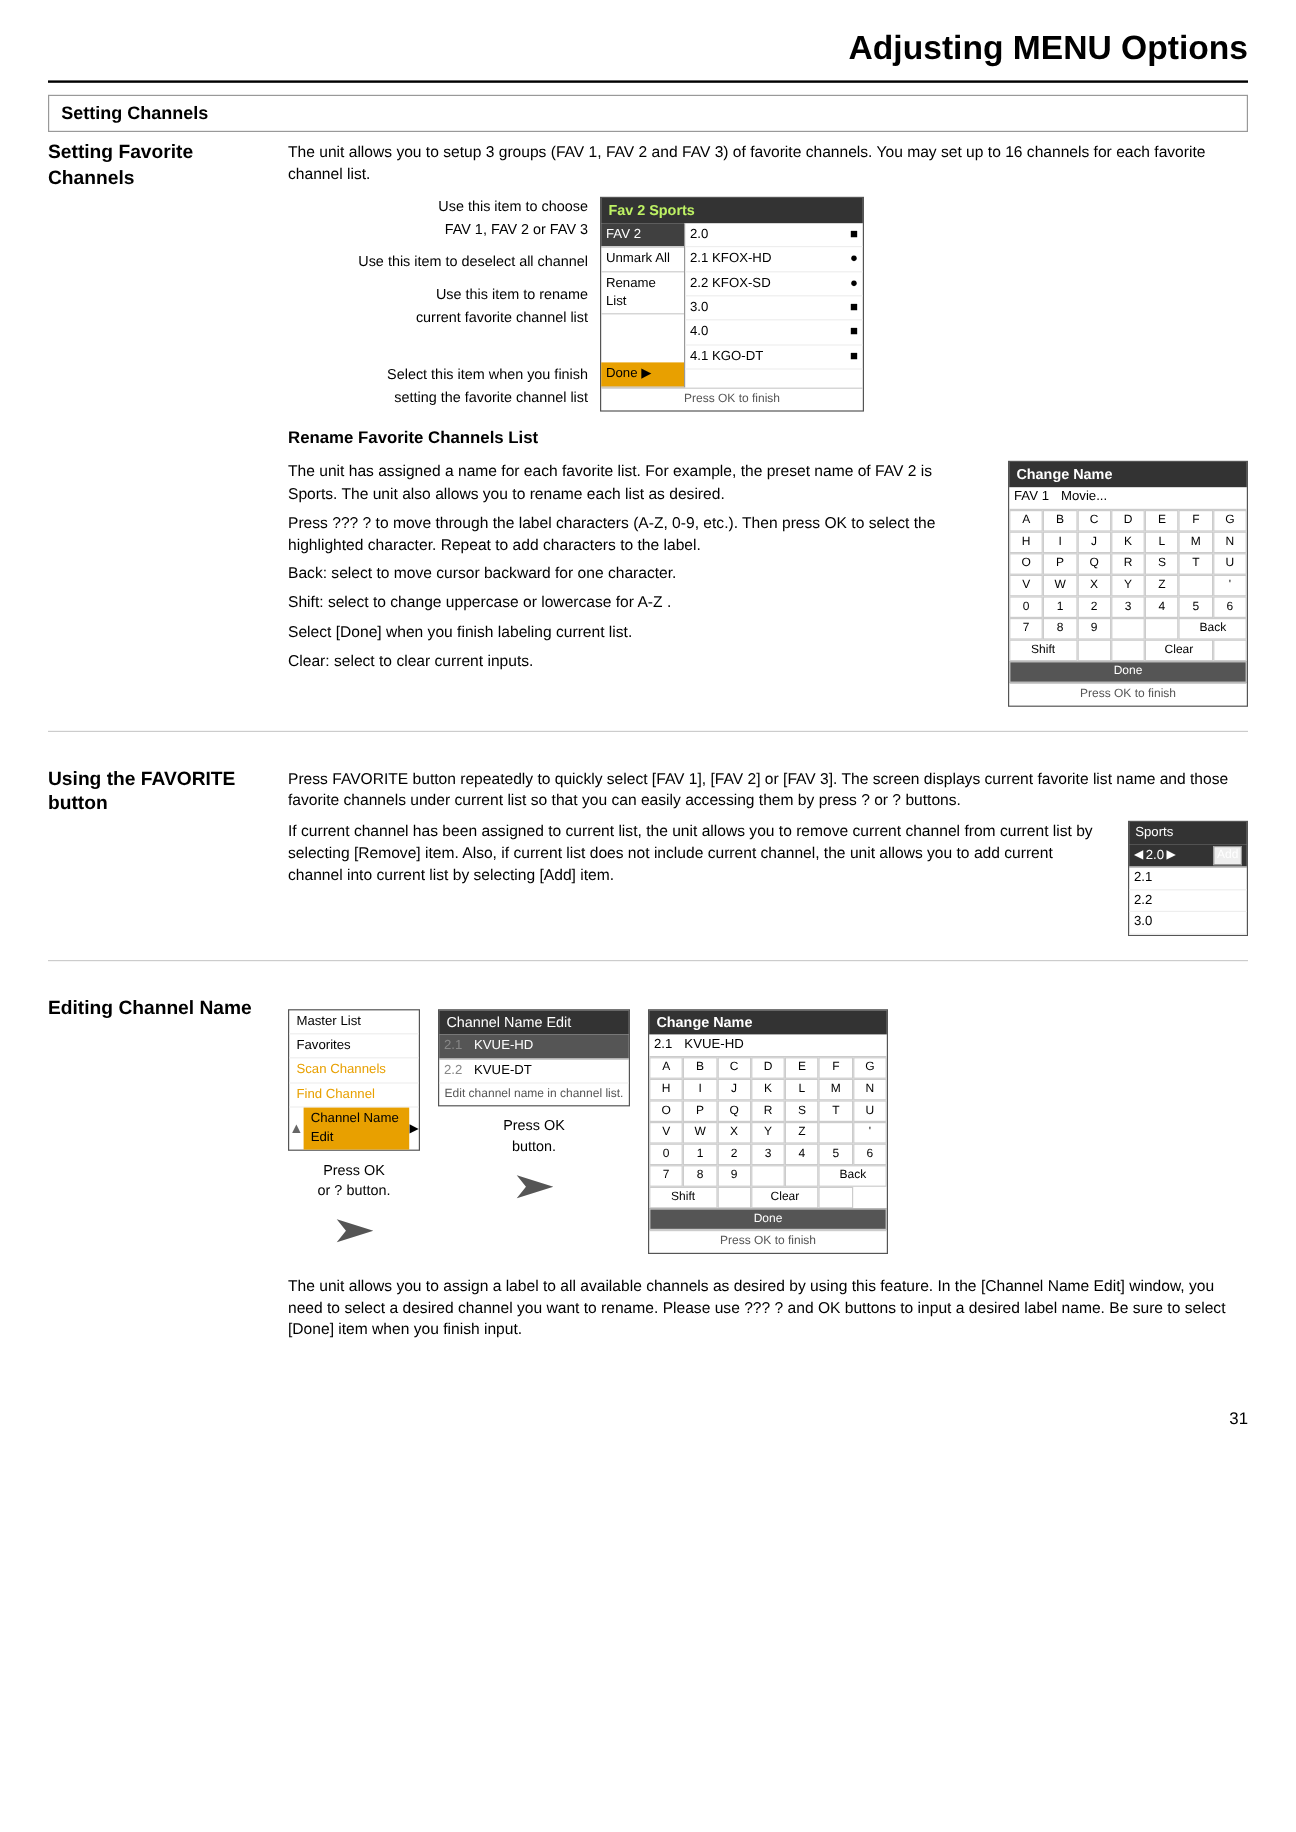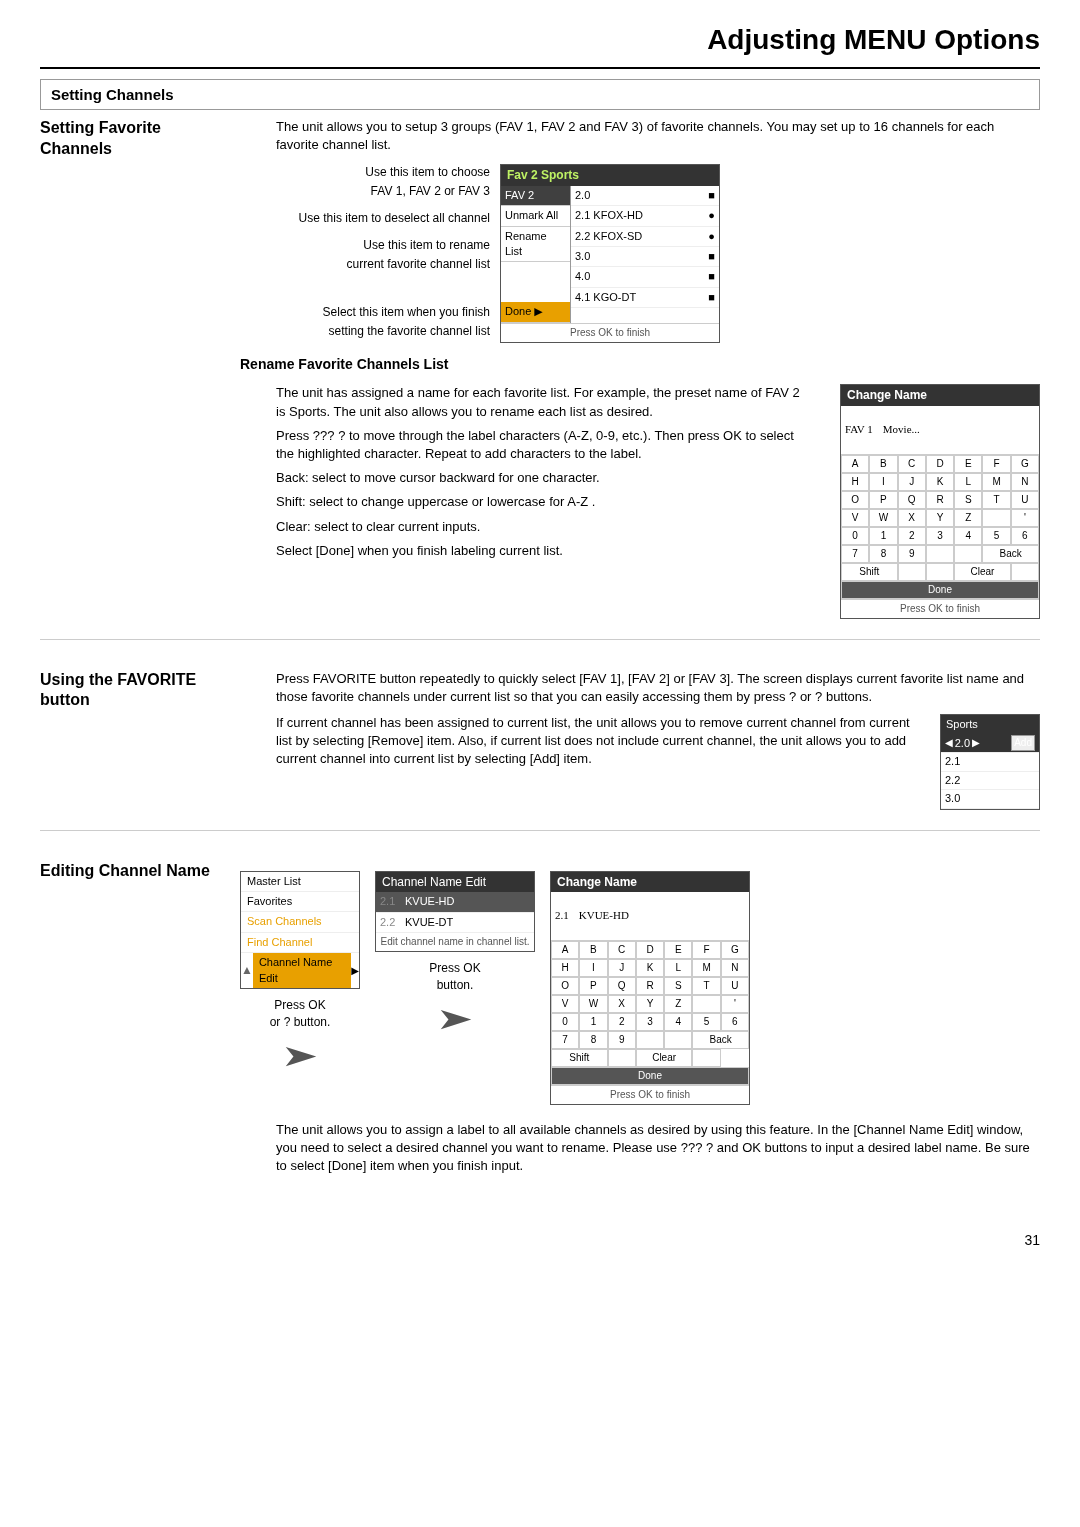--- a/index.html
+++ b/index.html
@@ -42,21 +42,20 @@
       font-weight: bold;
       line-height: 1.3;
       padding-right: 15px;
     }
     .section-body {
       flex: 1;
     }
     .section-body p {
       margin-bottom: 6px;
       font-size: 13px;
-      margin-left: 36px;
     }
     
     .fav-panel {
       display: inline-flex;
       flex-direction: column;
       border: 1px solid #555;
       font-size: 11px;
       width: 220px;
       background: #fff;
     }
@@ -115,24 +114,23 @@
     .change-name-title {
       background: #333;
       color: #fff;
       padding: 2px 6px;
       font-size: 12px;
       font-weight: bold;
     }
     .change-name-input-row {
       display: flex;
       align-items: center;
-      padding: 16px 4px;
+      padding: 1px 4px;
       border-bottom: 1px solid #ccc;
       font-size: 11px;
-      font-family: Liberation Serif, serif;
     }
     .change-name-input-row span:first-child {
       margin-right: 4px;
     }
     .change-name-grid {
       display: grid;
       grid-template-columns: repeat(7, 1fr);
       border-bottom: 1px solid #ccc;
     }
     .change-name-key {
@@ -195,21 +193,21 @@
     
     .channel-edit-area {
       display: flex;
       gap: 15px;
       align-items: flex-start;
       margin-top: 10px;
     }
     .master-list-panel {
       border: 1px solid #555;
       font-size: 11px;
-      width: 120px;
+      width: 110px;
       background: #fff;
     }
     .master-list-item {
       padding: 2px 6px;
       font-size: 11px;
       border-bottom: 1px solid #eee;
     }
     .channel-name-edit-panel {
       border: 1px solid #555;
       font-size: 11px;
@@ -357,22 +355,22 @@
     </div>
 
     <div class="rename-section">
       <div class="rename-title">Rename Favorite Channels List</div>
       <div class="side-by-side">
         <div style="flex:1;">
           <p>The unit has assigned a name for each favorite list. For example, the preset name of FAV 2 is Sports. The unit also allows you to rename each list as desired.</p>
           <p style="margin-top:6px;">Press ??? ? to move through the label characters (A-Z, 0-9, etc.). Then press OK to select the highlighted character. Repeat to add characters to the label.</p>
           <p style="margin-top:4px;">Back: select to move cursor backward for one character.</p>
           <p>Shift: select to change uppercase or lowercase for A-Z .</p>
+          <p>Select [Done] when you finish labeling current list.</p>
           <p>Clear: select to clear current inputs.</p>
-          <p>Select [Done] when you finish labeling current list.</p>
         </div>
 
         <div class="change-name-panel">
           <div class="change-name-title">Change Name</div>
           <div class="change-name-input-row">
             <span>FAV 1</span>
             <span style="margin-left:6px;">Movie...</span>
           </div>
           <div class="change-name-grid">
             <div class="change-name-key">A</div>

